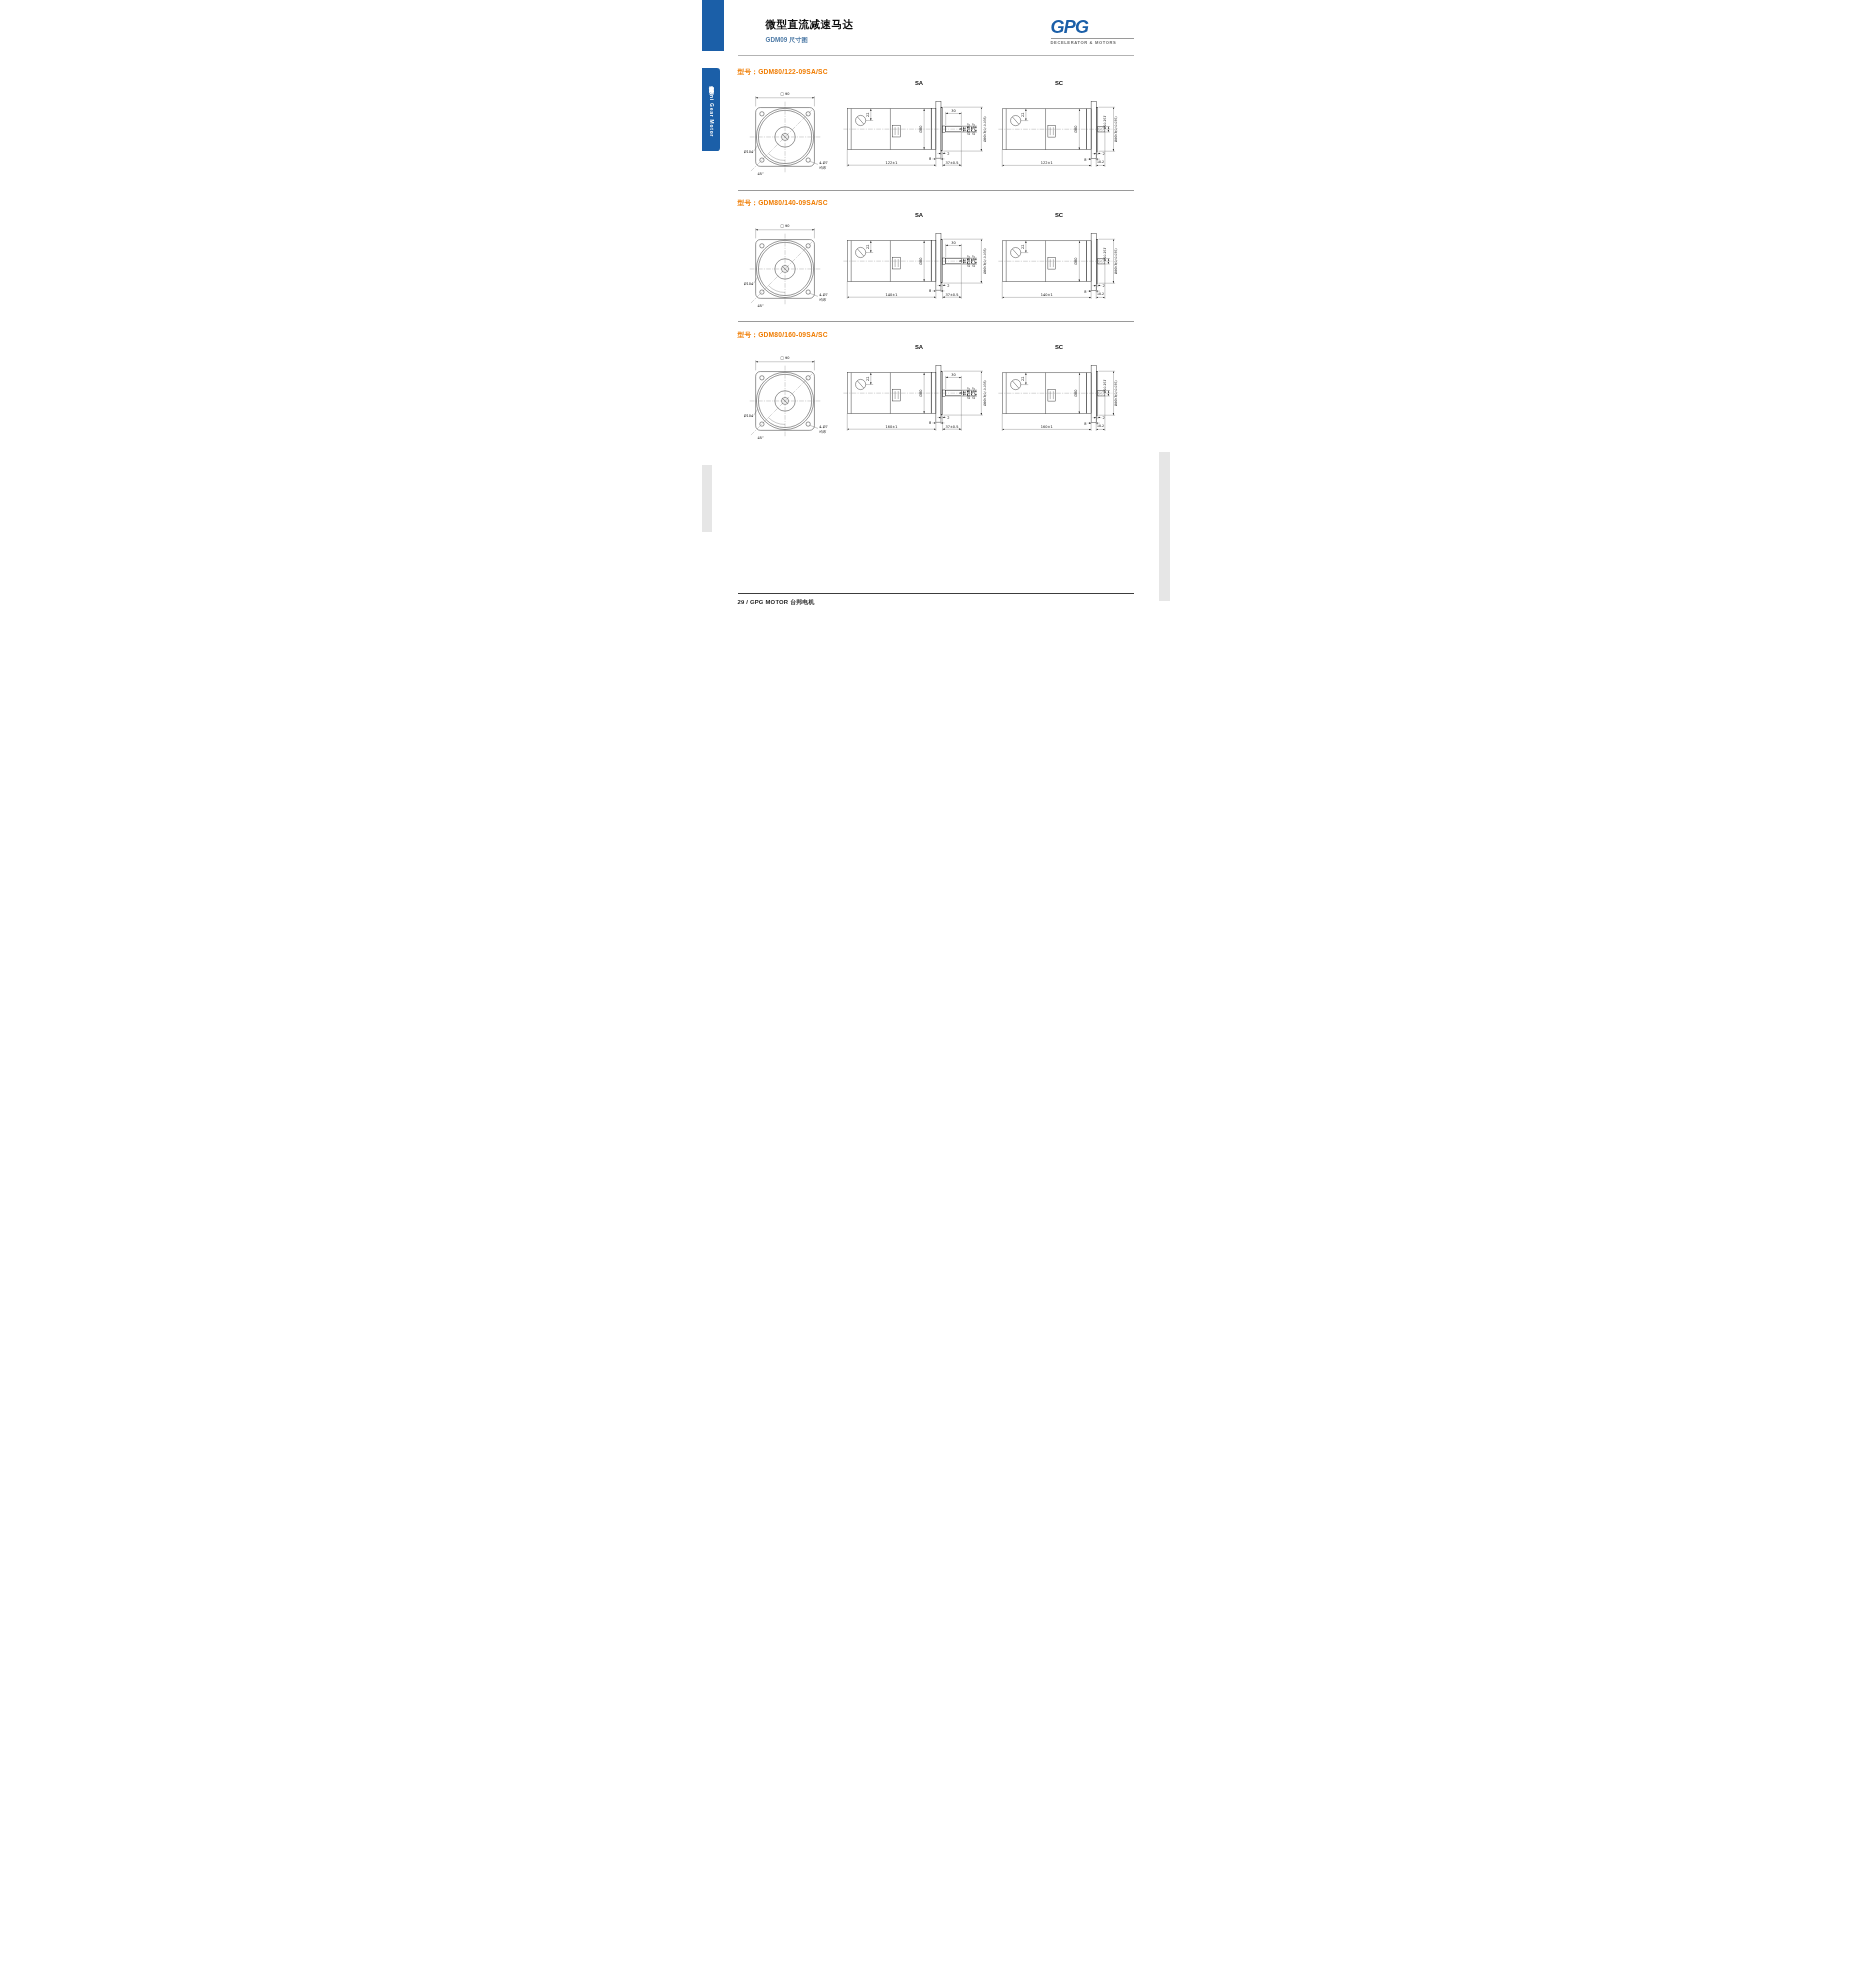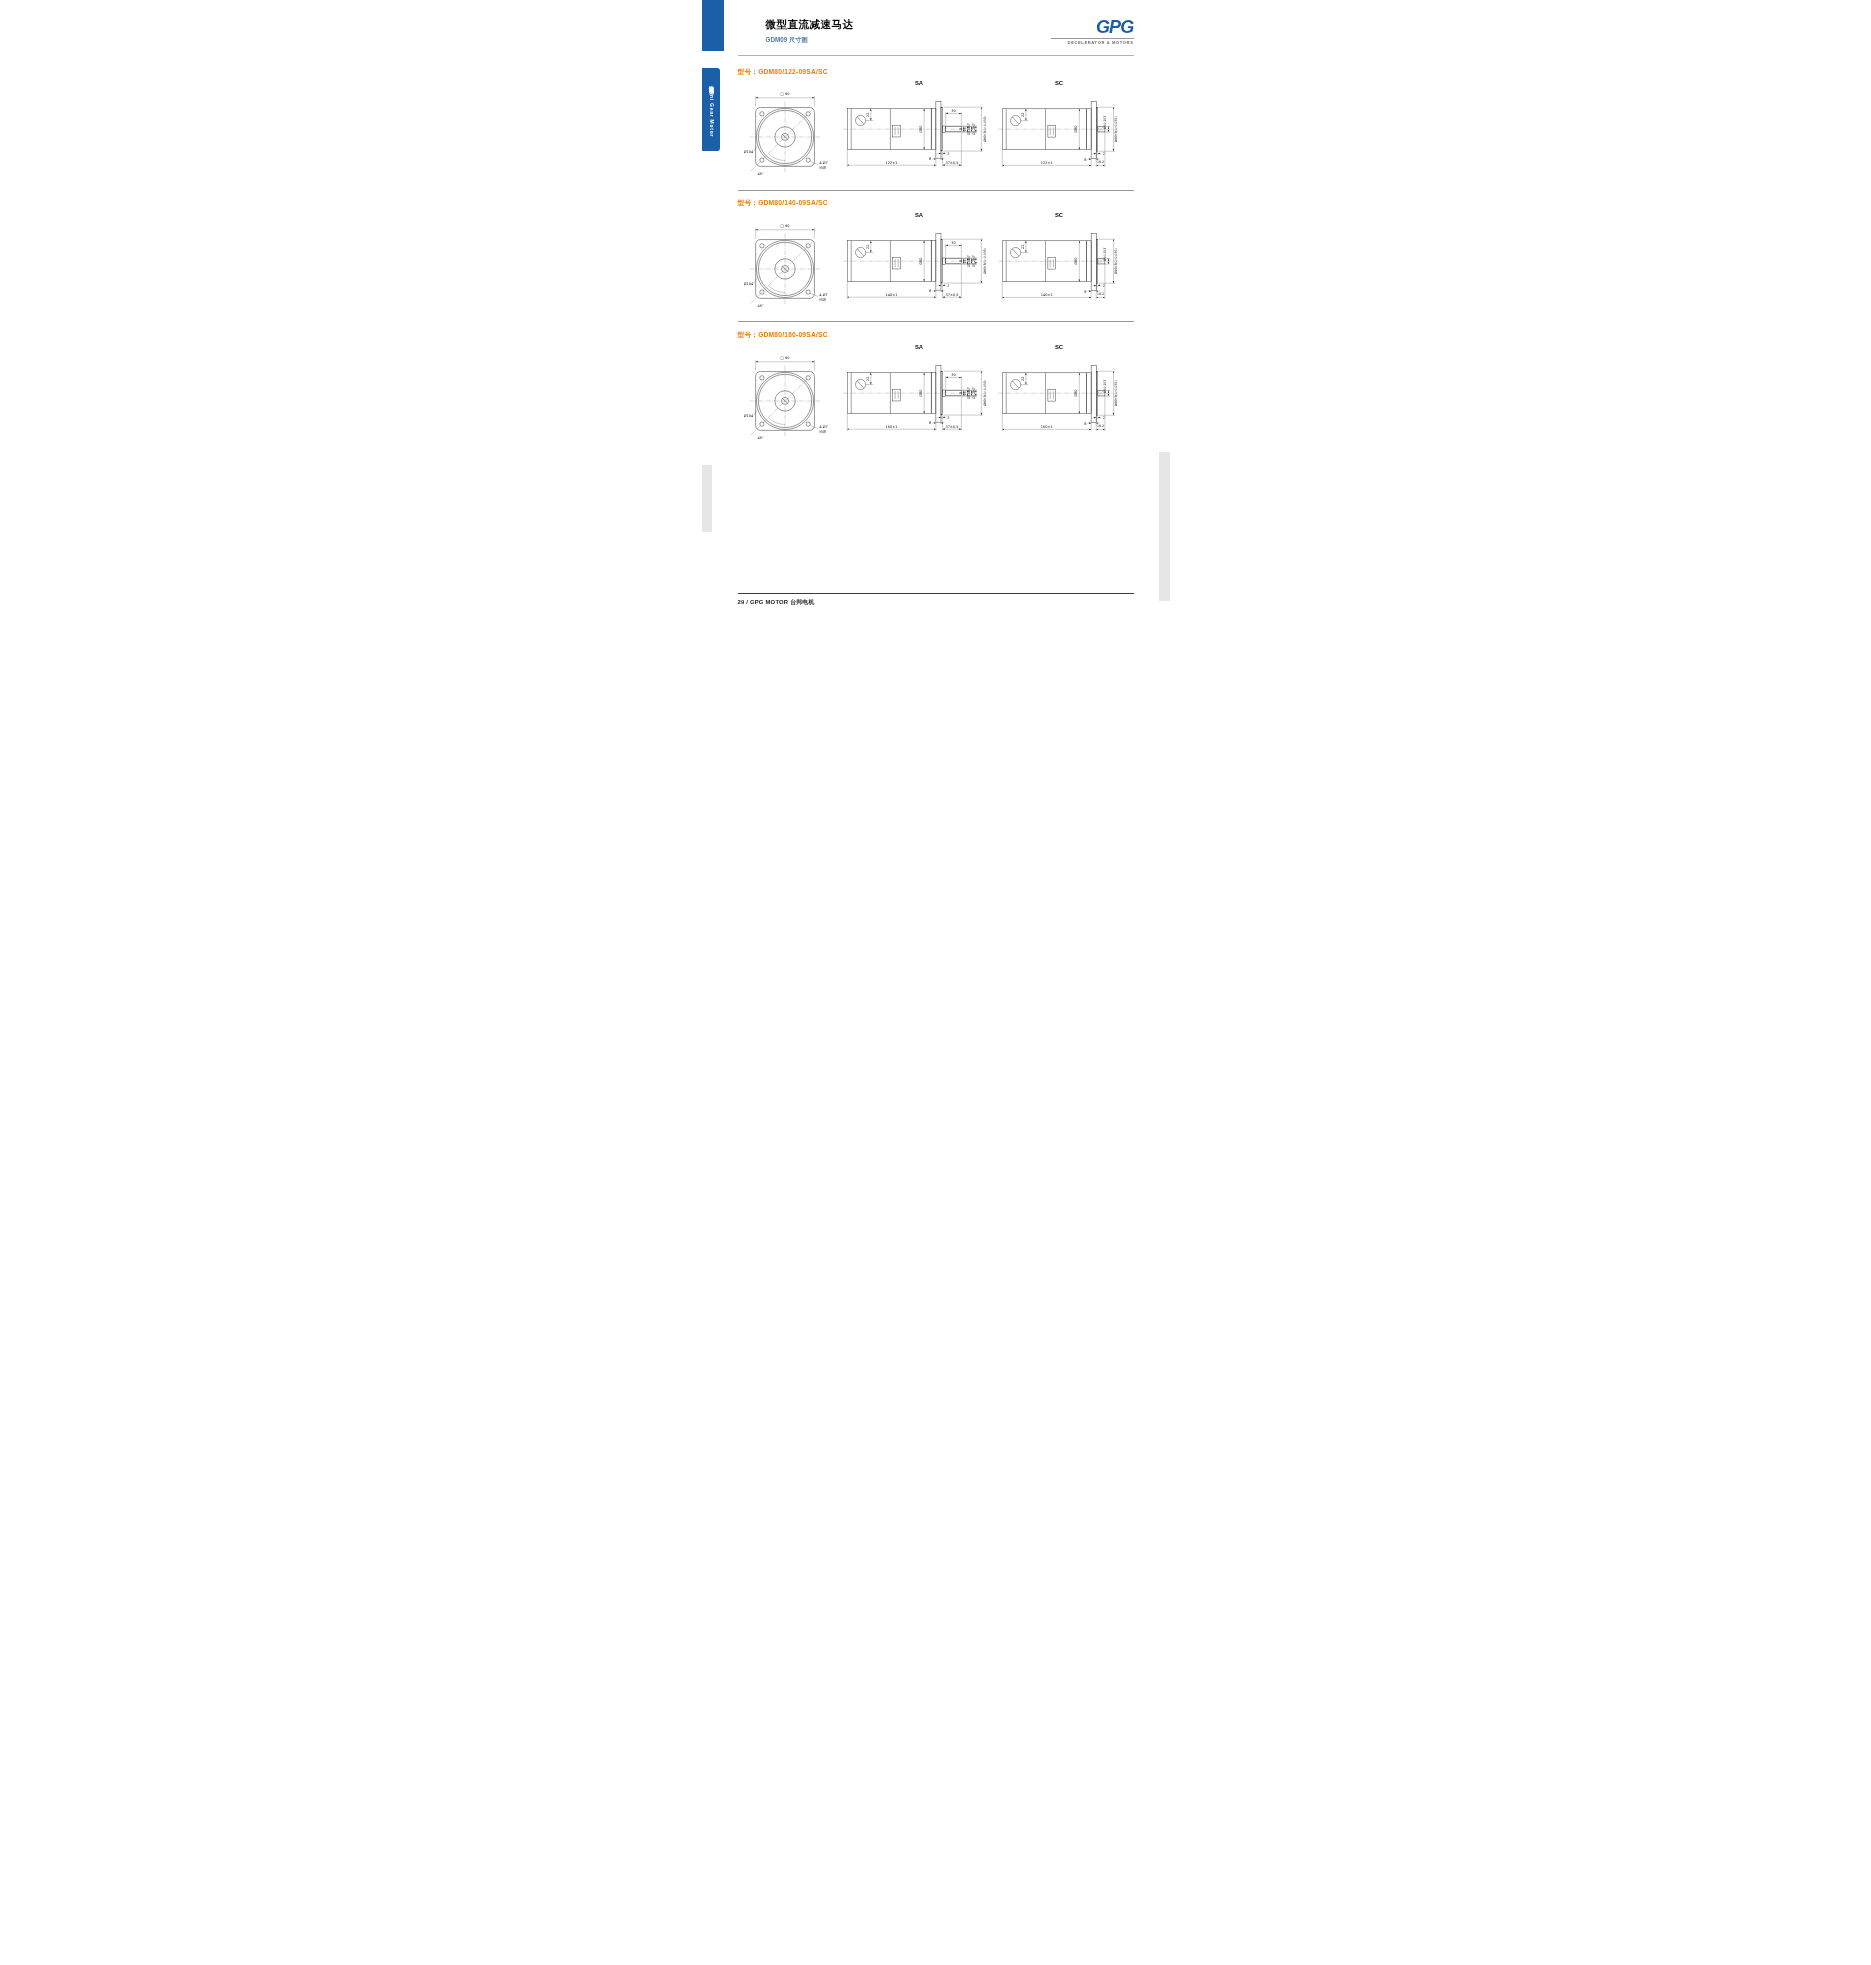--- a/index.html
+++ b/index.html
@@ -13,21 +13,21 @@
   .side-tab span { writing-mode:vertical-rl; color:#fff; font-weight:bold; font-size:4.9px; letter-spacing:0.8px; }
 
   .edge-strip-left  { position:absolute; left:0; top:465px; width:10.2px; height:67px; background:#e6e6e6; }
   .edge-strip-right { position:absolute; right:0; top:452px; width:10.2px; height:149px; background:#e6e6e6; }
 
   .header { position:absolute; left:36px; top:18px;margin-left:28px; }
   .header .title { font-size:10.6px; font-weight:bold; color:#0d0d0d; letter-spacing:0.4px; }
   .header .subtitle { margin-top:4.3px; font-size:6.3px; font-weight:bold; color:#4d7aa6; }
   .header-rule { position:absolute; left:36px; right:36px; top:55px; height:0.4px; background:#b3b3b3; }
 
-  .logo { position:absolute; right:36px; top:19px; width:83px; text-align:right; }
+  .logo { position:absolute; right:36px; top:19px; width:83px; }
   .logo .mark { font-size:18px; line-height:0.95; font-weight:bold; font-style:italic;
                 color:#1b5fa8; letter-spacing:-0.8px; }
   .logo .rule { height:0.4px; background:#9a9a9a; margin:1.6px 0 1.6px; }
   .logo .tagline { font-size:4.1px; font-weight:bold; color:#6b6b6b; letter-spacing:0.6px; }
 
   #sections { position:absolute; left:36px; right:36px; top:59px; }
   .section { padding:8.6px 0 11px; }
   .section + .section { border-top:0.4px solid #9a9a9a; }
   .model-line { font-size:6.7px; font-weight:bold; color:#f07c00; letter-spacing:0.2px; }
   .variant-row { display:flex; margin-top:3.9px; }

